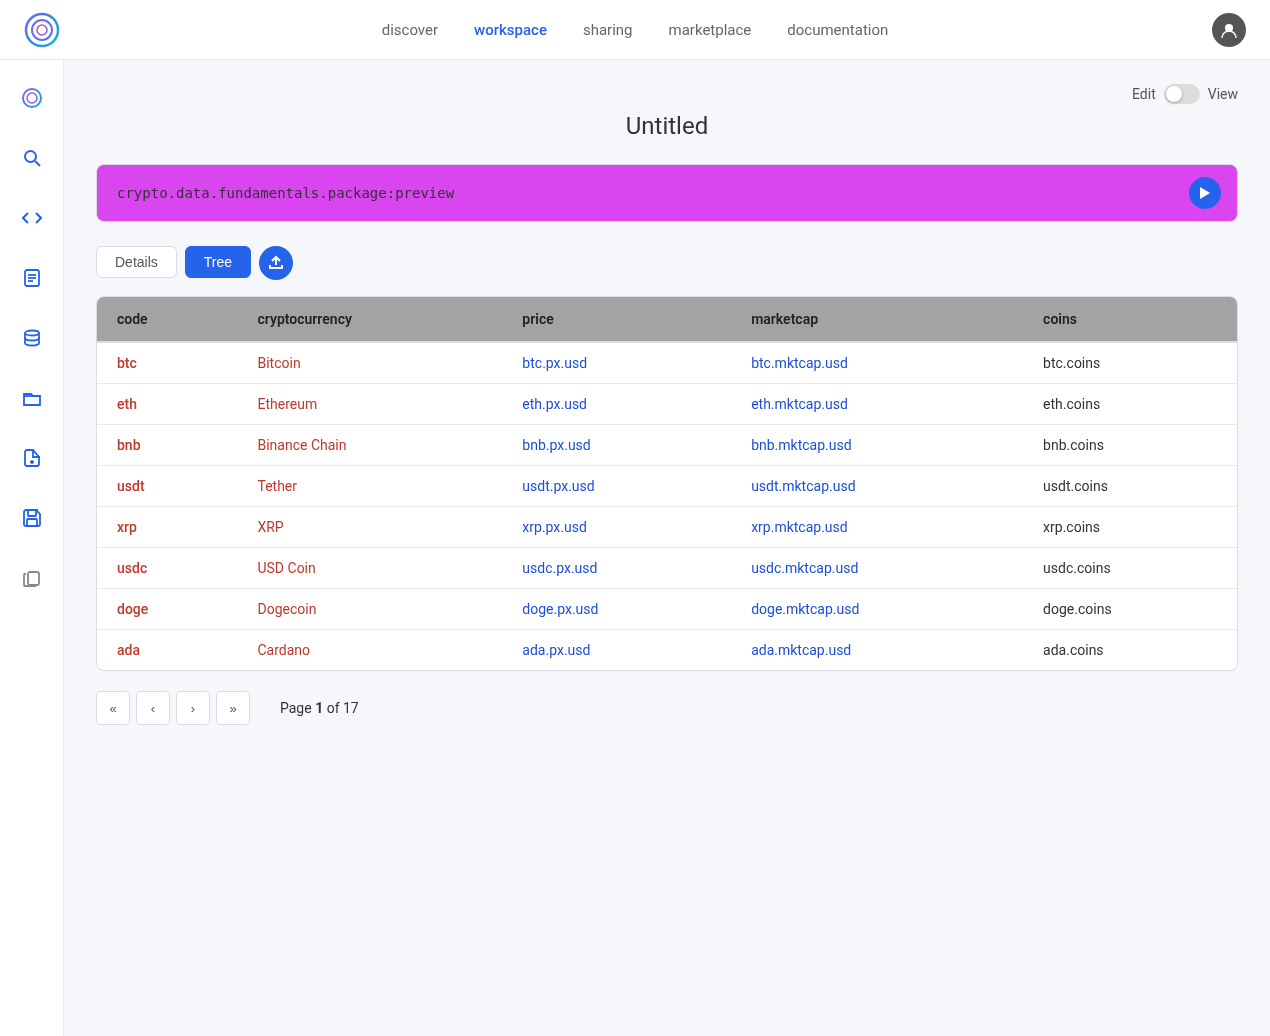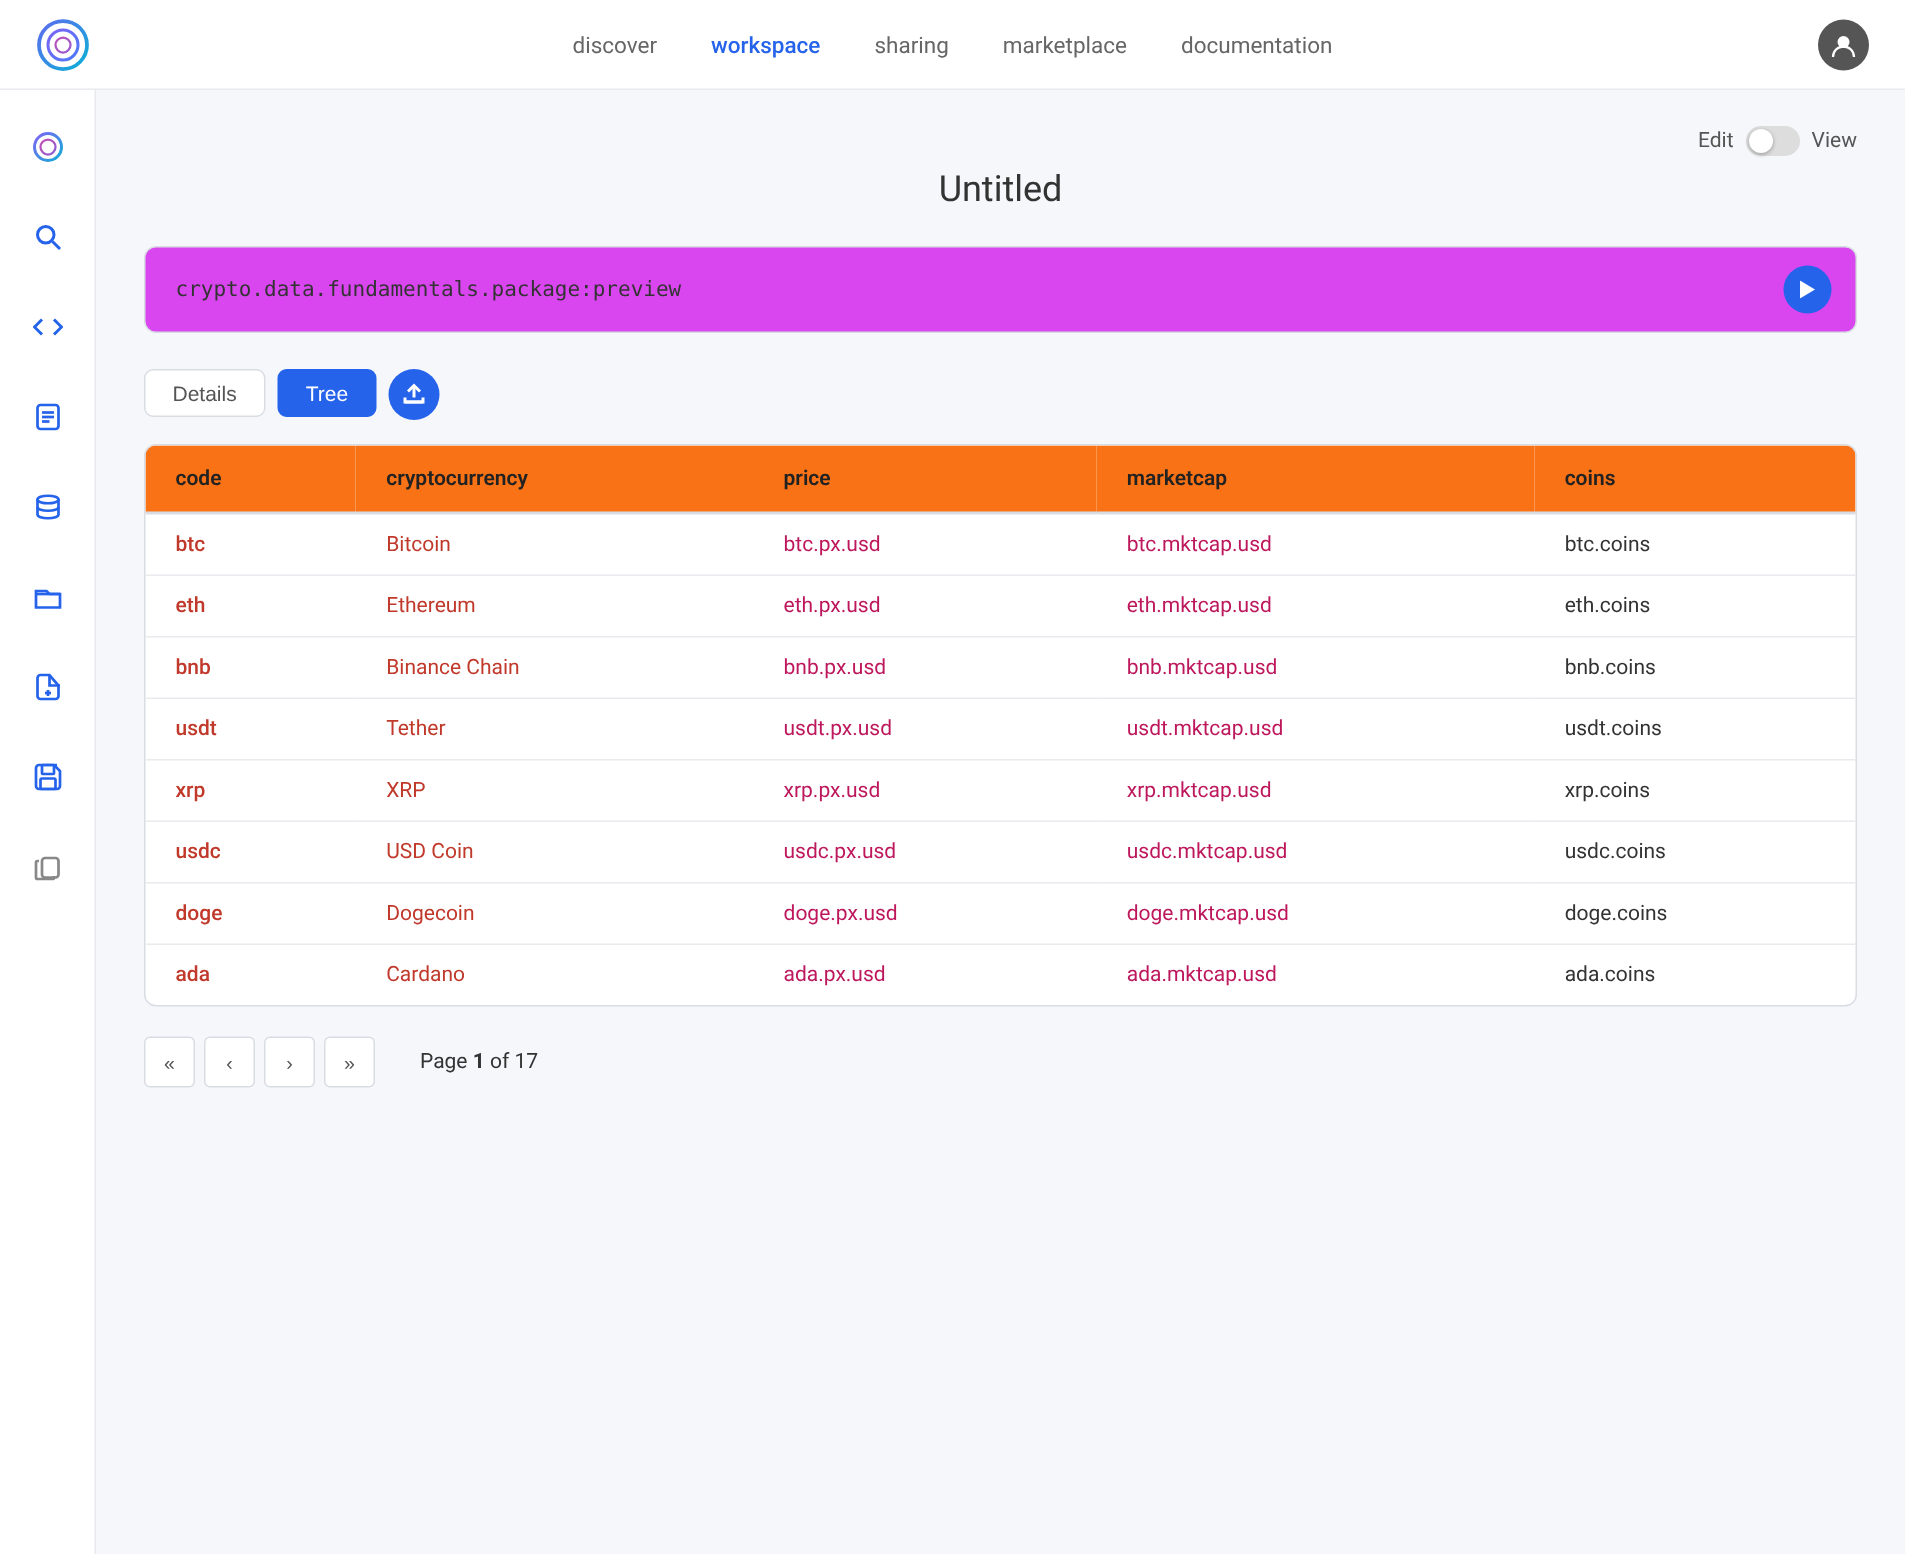--- a/index.html
+++ b/index.html
@@ -206,40 +206,40 @@
       border: 1px solid #d9dde3;
       border-radius: 8px;
       overflow: hidden;
       margin-bottom: 20px;
     }
     .data-table table {
       width: 100%;
       border-collapse: collapse;
     }
     .data-table thead tr {
-      background: #f97316;
+      background: #a3a3a3;
       border-bottom: 2px solid #d9dde3;
     }
     .data-table th {
       padding: 14px 20px;
       text-align: left;
       font-weight: 600;
       font-size: 14px;
       color: #222;
     }
     .data-table td {
       padding: 12px 20px;
       font-size: 14px;
       border-bottom: 1px solid #e8eaed;
       color: #333;
     }
     .data-table tr:last-child td { border-bottom: none; }
     .data-table td.code-col { color: #c0392b; font-weight: 500; }
     .data-table td.crypto-col { color: #c0392b; }
-    .data-table td.link-col { color: #be185d; }
+    .data-table td.link-col { color: #1d4ed8; }
 
     
     .pagination {
       display: flex;
       align-items: center;
       gap: 6px;
       font-size: 14px;
       color: #333;
     }
     .page-btn {

